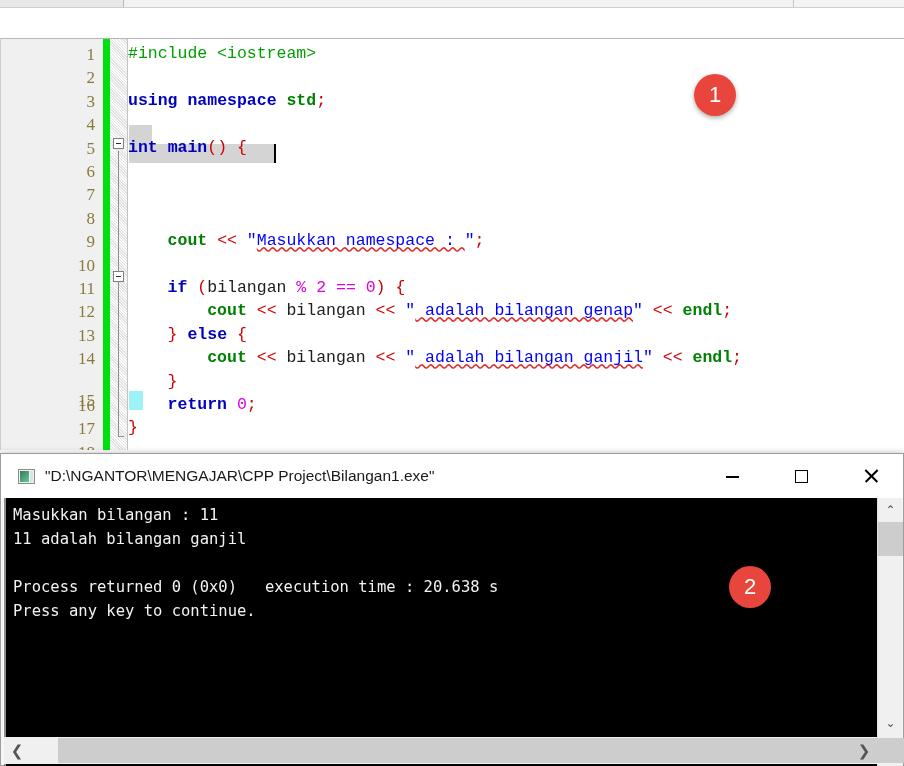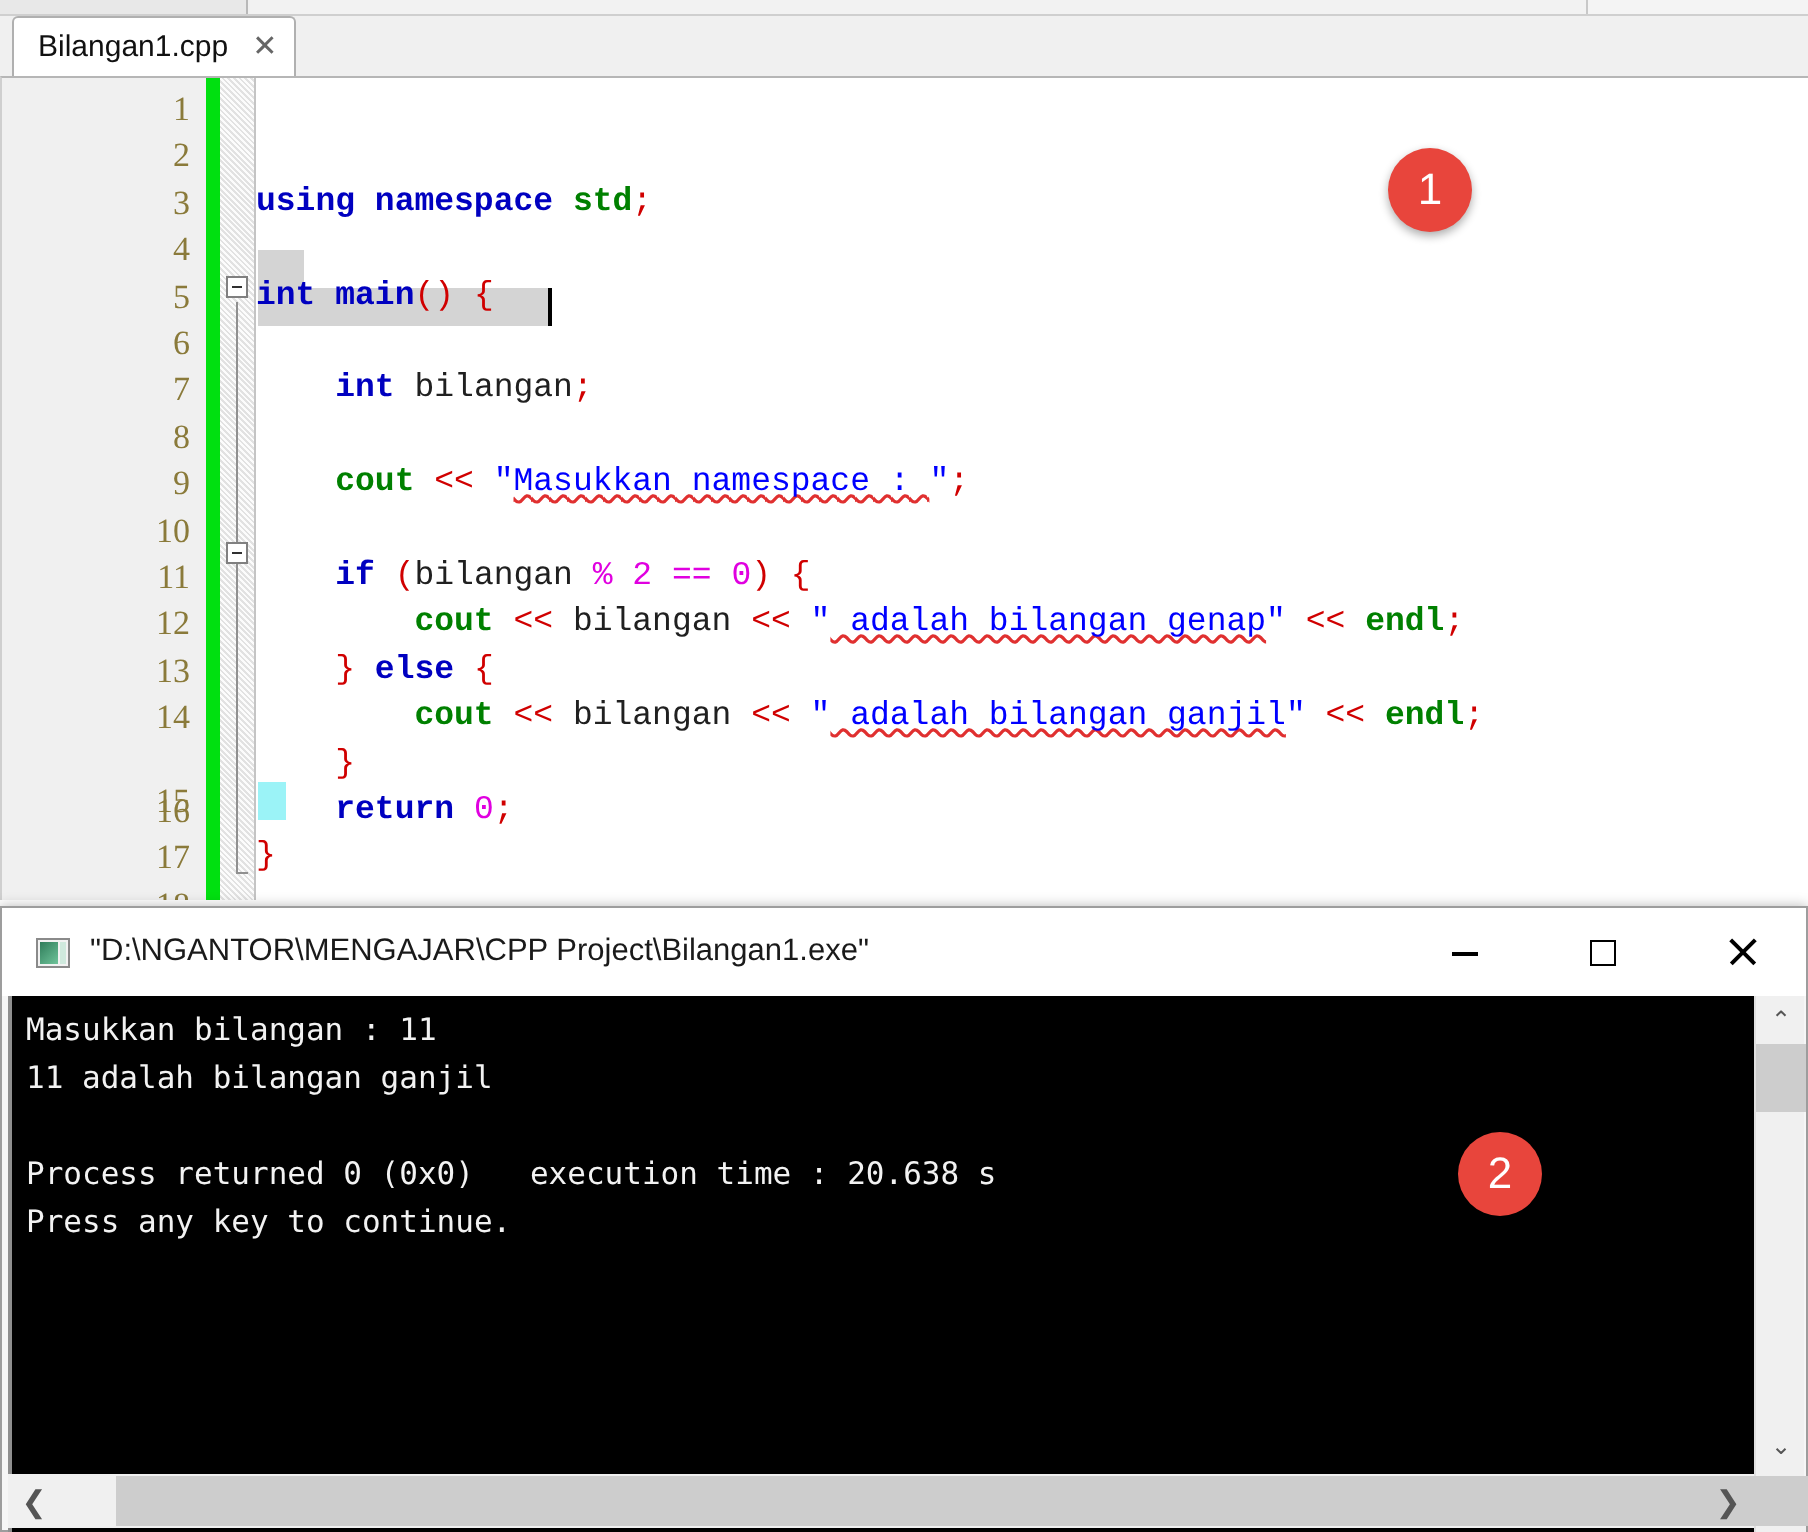--- a/index.html
+++ b/index.html
@@ -242,26 +242,20 @@
 <body>
 
 <div id="root">
 
   <div class="toolbar-strip">
     <div class="seg1"></div>
     <div class="seg2"></div>
     <div class="seg3"></div>
   </div>
 
-  <div class="tabbar">
-    <div class="tab">
-      <span class="tab-label">Bilangan1.cpp</span>
-      <span class="tab-close">✕</span>
-    </div>
-  </div>
 
   <div class="editor">
     <div class="gutter-num" id="lnGutter">
         <div class="ln" style="top: 6px;">1</div>
         <div class="ln" style="top: 29.4px;">2</div>
         <div class="ln" style="top: 52.8px;">3</div>
         <div class="ln" style="top: 76.2px;">4</div>
         <div class="ln" style="top: 99.6px;">5</div>
         <div class="ln" style="top: 123px;">6</div>
         <div class="ln" style="top: 146.4px;">7</div>
@@ -285,26 +279,26 @@
       <div class="fold-box" style="top:232px;"></div>
     </div>
 
     <div class="code-area" id="codeArea">
 
       <div class="selbg" style="position:absolute;left:1px;top:86px;width:23px;height:19px;"></div>
       <div class="selbg" style="position:absolute;left:1px;top:105px;width:145px;height:19px;"></div>
       <div class="caret" style="left:146px;top:105px;height:19px;"></div>
 
       <div class="bracehl" style="position:absolute;left:1px;top:352px;width:14px;height:19px;"></div>
+    <div class="codeline" style="top: 5px;"><span class="pp">#include &lt;iostream&gt;</span></div>
         <div class="codeline" style="top: 28.4px;"></div>
         <div class="codeline" style="top: 51.8px;"><span class="k">using</span> <span class="k">namespace</span> <span class="lib">std</span><span class="op">;</span></div>
         <div class="codeline" style="top: 75.2px;"></div>
         <div class="codeline" style="top: 98.6px;"><span class="k">int</span> <span class="k">main</span><span class="op">(</span><span class="op">)</span> <span class="op">{</span></div>
         <div class="codeline" style="top: 122px;"></div>
-        <div class="codeline" style="top: 145.4px;">    <span class="k">int</span> <span class="id">bilangan</span><span class="op">;</span></div>
         <div class="codeline" style="top: 168.8px;"></div>
         <div class="codeline" style="top: 192.2px;">    <span class="lib">cout</span> <span class="op">&lt;&lt;</span> <span class="str">"<span class="squig">Masukkan namespace : </span>"</span><span class="op">;</span></div>
         <div class="codeline" style="top: 239px;">    <span class="k">if</span> <span class="op">(</span><span class="id">bilangan</span> <span class="num">%</span> <span class="num">2</span> <span class="num">==</span> <span class="num">0</span><span class="op">)</span> <span class="op">{</span></div>
         <div class="codeline" style="top: 262.4px;">        <span class="lib">cout</span> <span class="op">&lt;&lt;</span> <span class="id">bilangan</span> <span class="op">&lt;&lt;</span> <span class="str">"<span class="squig"> adalah bilangan genap</span>"</span> <span class="op">&lt;&lt;</span> <span class="lib">endl</span><span class="op">;</span></div>
         <div class="codeline" style="top: 285.8px;">    <span class="op">}</span> <span class="k">else</span> <span class="op">{</span></div>
         <div class="codeline" style="top: 309.2px;">        <span class="lib">cout</span> <span class="op">&lt;&lt;</span> <span class="id">bilangan</span> <span class="op">&lt;&lt;</span> <span class="str">"<span class="squig"> adalah bilangan ganjil</span>"</span> <span class="op">&lt;&lt;</span> <span class="lib">endl</span><span class="op">;</span></div>
         <div class="codeline" style="top: 332.6px;">    <span class="op">}</span></div>
         <div class="codeline" style="top: 356px;">    <span class="k">return</span> <span class="num">0</span><span class="op">;</span></div>
         <div class="codeline" style="top: 379.4px;"><span class="op">}</span></div>
         <div class="codeline" style="top: 402.8px;"></div>

